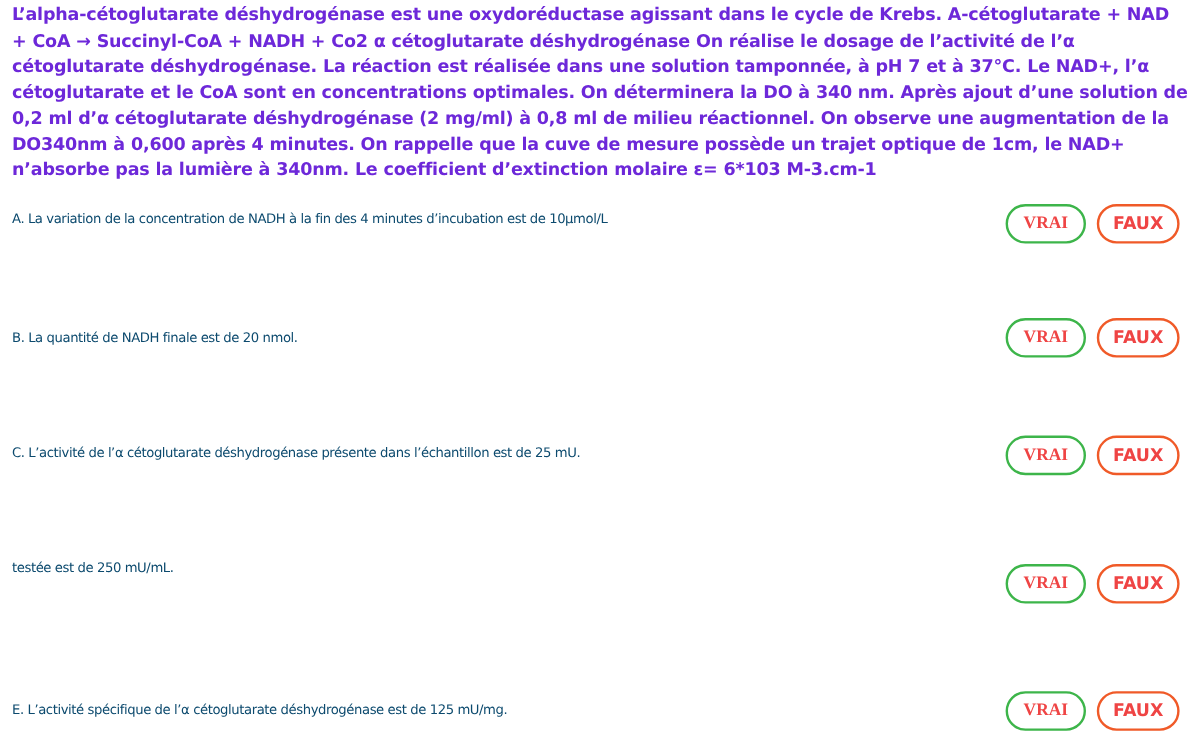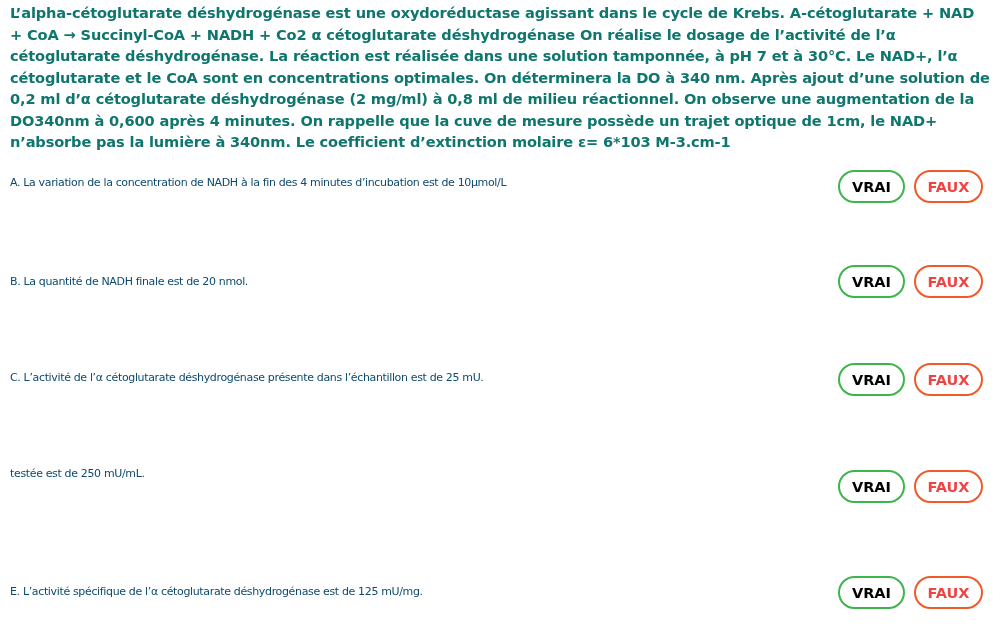--- a/index.html
+++ b/index.html
@@ -3,47 +3,47 @@
   <meta charset="utf-8">
   <style>
     html, body { margin: 0; padding: 0; background: #ffffff; }
     body {
       width: 1000px; height: 629px; overflow: hidden; position: relative;
       font-family: "DejaVu Sans", sans-serif; color: #4a2540;
     }
     .intro {
       position: absolute; left: 10px; top: 2px; width: 985px;
       font-weight: bold; font-size: 14.6px; line-height: 21.5px;
-      letter-spacing: -0.15px; color: #0f766e;
+      letter-spacing: -0.15px; color: #6d28d9;
     }
     .question {
       position: absolute; left: 10px; width: 980px;
     }
     .q-text {
       position: absolute; left: 0; top: 0; width: 810px;
       font-size: 11px; line-height: 21.5px; letter-spacing: -0.35px;
       color: #0c4a6e;
     }
     .btns { position: absolute; left: 828px; top: 0; display: flex; gap: 9px; }
     .btn {
       box-sizing: border-box; height: 33px; border-radius: 17px; border: 2px solid;
       background: #fff; font-family: "DejaVu Sans", sans-serif; font-weight: bold;
       font-size: 14.5px; display: flex; align-items: center; justify-content: center;
       padding: 0; cursor: pointer;
     }
-    .btn-vrai { width: 67px; border-color: #3db54a; color: #000000; }
+    .btn-vrai { width: 67px; border-color: #3db54a; color: #ef4444; font-family: Liberation Serif, serif; }
     .btn-faux { width: 69px; border-color: #f05a28; color: #ef4444; }
   </style>
 </head>
 <body>
 
 <div class="intro">
   <div>L’alpha-cétoglutarate déshydrogénase est une oxydoréductase agissant dans le cycle de Krebs. A-cétoglutarate + NAD</div>
   <div>+ CoA → Succinyl-CoA + NADH + Co2 α cétoglutarate déshydrogénase On réalise le dosage de l’activité de l’α</div>
-  <div>cétoglutarate déshydrogénase. La réaction est réalisée dans une solution tamponnée, à pH 7 et à 30°C. Le NAD+, l’α</div>
+  <div>cétoglutarate déshydrogénase. La réaction est réalisée dans une solution tamponnée, à pH 7 et à 37°C. Le NAD+, l’α</div>
   <div>cétoglutarate et le CoA sont en concentrations optimales. On déterminera la DO à 340 nm. Après ajout d’une solution de</div>
   <div>0,2 ml d’α cétoglutarate déshydrogénase (2 mg/ml) à 0,8 ml de milieu réactionnel. On observe une augmentation de la</div>
   <div>DO340nm à 0,600 après 4 minutes. On rappelle que la cuve de mesure possède un trajet optique de 1cm, le NAD+</div>
   <div>n’absorbe pas la lumière à 340nm. Le coefficient d’extinction molaire ε= 6*103 M-3.cm-1</div>
 </div>
 
 <div class="question" style="top:170px;">
   <div class="q-text" style="top:2px;">
     <div>A. La variation de la concentration de NADH à la fin des 4 minutes d’incubation est de 10µmol/L</div>
   </div>

